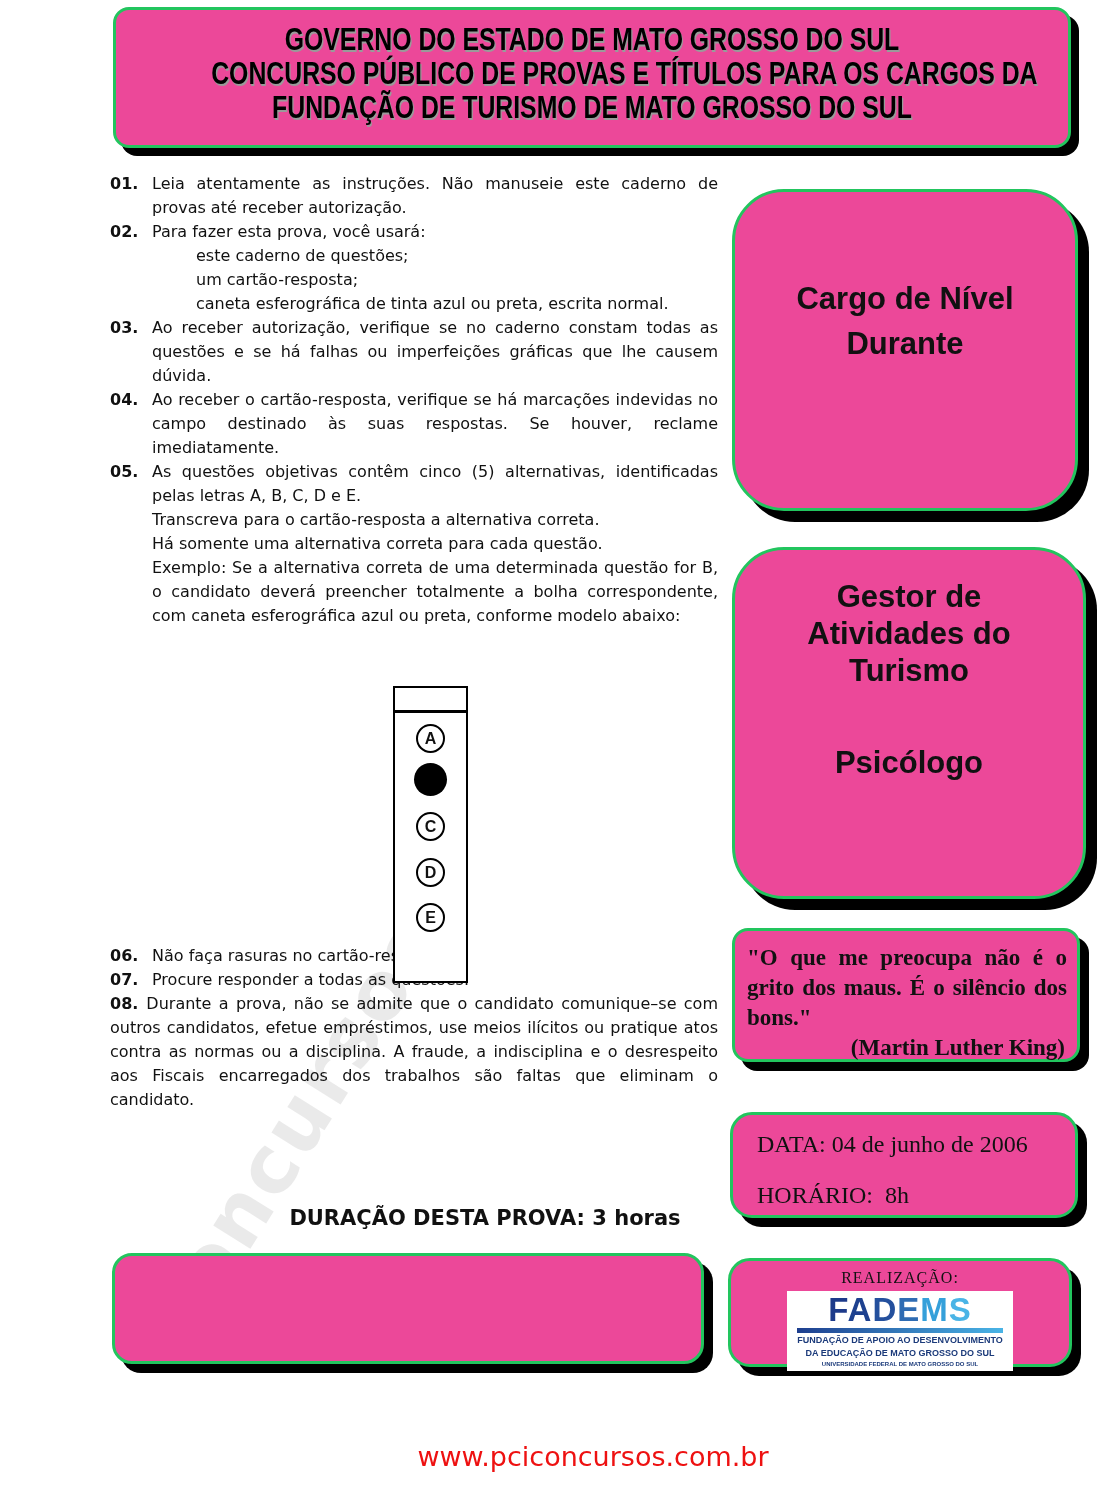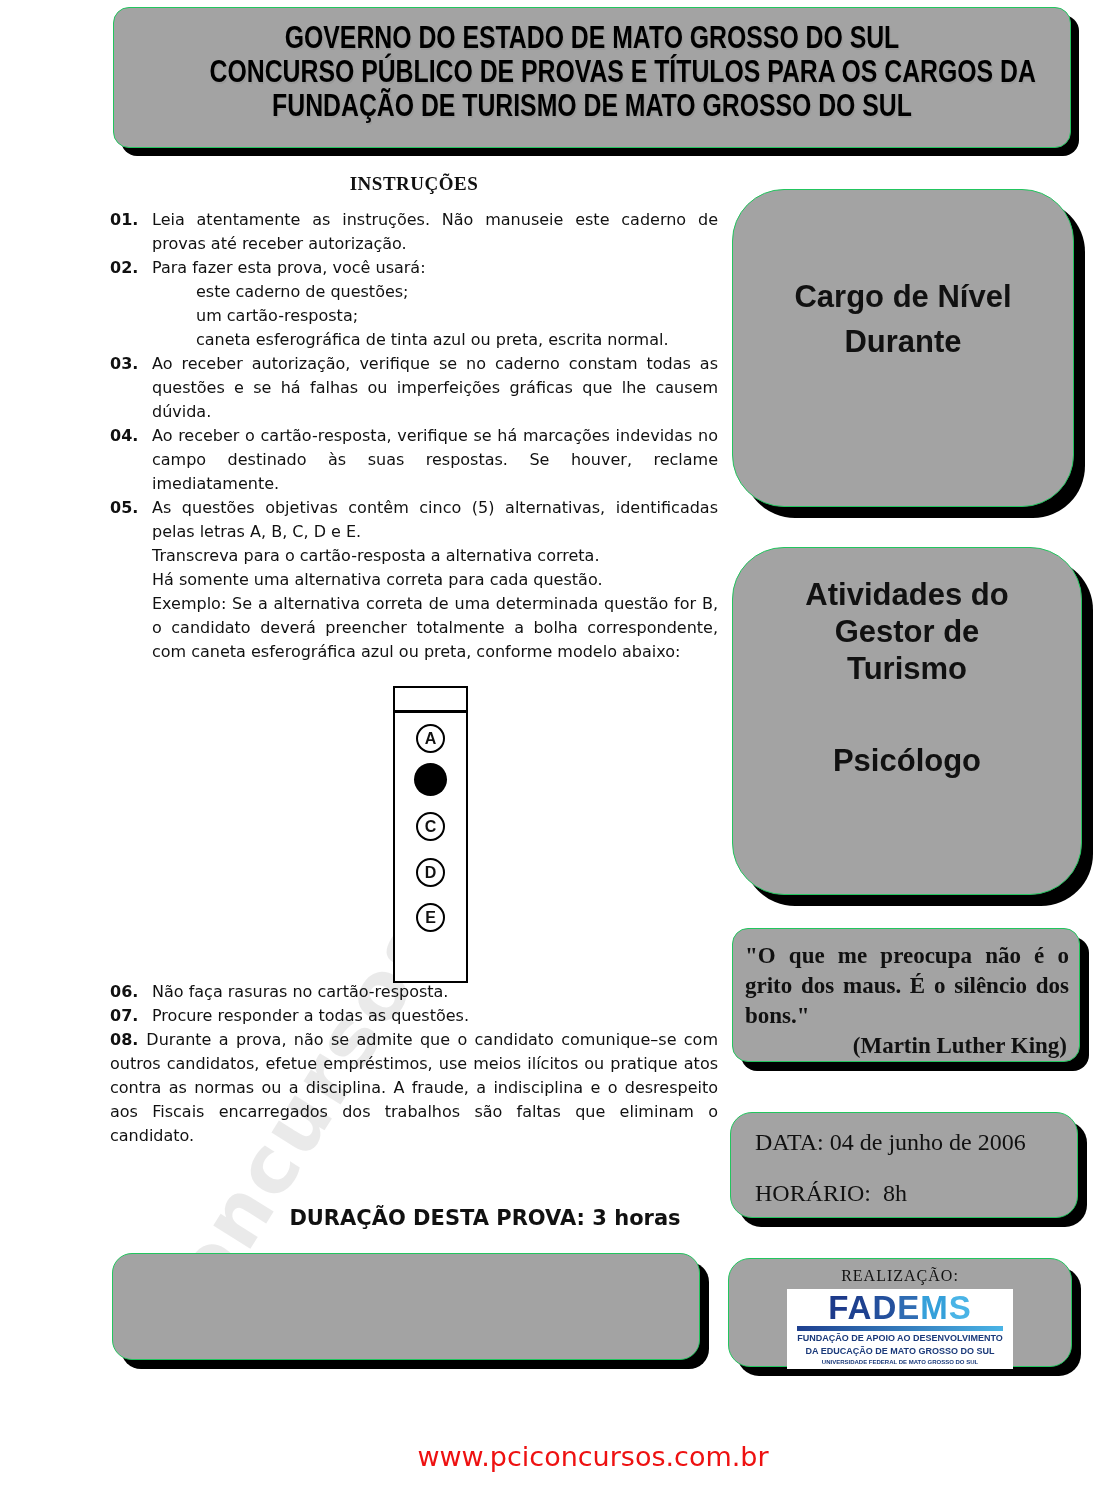--- a/index.html
+++ b/index.html
@@ -8,21 +8,21 @@
     font-family:"DejaVu Sans",sans-serif;color:#111;overflow:hidden;
   }
   
   .watermark{
     position:absolute;left:160px;top:1295px;z-index:0;pointer-events:none;
     transform:rotate(-58deg);transform-origin:left center;
     font-size:80px;font-weight:bold;letter-spacing:3px;
     color:rgba(160,160,160,0.22);font-family:"DejaVu Sans",sans-serif;
   }
   
-  .gbox{background:#a3a3a3;border:1px solid #22c55e;z-index:1;position:absolute;}
+  .gbox{background:#ec4899;border:3px solid #22c55e;z-index:1;position:absolute;}
   
   .header-box{
     left:113px;top:7px;width:958px;height:141px;border-radius:16px;
     box-shadow:8px 8px 0 #000;display:flex;flex-direction:column;padding-top:13px;box-sizing:border-box;
   }
   .header-line{
     font-family:"Liberation Sans",sans-serif;font-weight:bold;font-size:31px;line-height:34px;
     text-align:center;transform:scaleX(0.8);color:#000;text-shadow:1.5px 1.5px 0 #9a9a9a;white-space:nowrap;
   }
   
@@ -88,21 +88,20 @@
 
 <div class="watermark">Concursos</div>
 
 <div class="gbox header-box">
   <div class="header-line">GOVERNO DO ESTADO DE MATO GROSSO DO SUL</div>
   <div class="header-line">CONCURSO PÚBLICO DE PROVAS E TÍTULOS PARA OS CARGOS DA</div>
   <div class="header-line">FUNDAÇÃO DE TURISMO DE MATO GROSSO DO SUL</div>
 </div>
 
 <div class="left-col">
-  <div class="inst-title">INSTRUÇÕES</div>
 
   <div class="item">
     <span class="num">01.</span>
     <span>Leia atentamente as instruções. Não manuseie este caderno de provas até receber autorização.</span>
   </div>
 
   <div class="item">
     <span class="num">02.</span>
     <span>Para fazer esta prova, você usará:</span>
     <div class="subline">este caderno de questões;</div>
@@ -166,22 +165,22 @@
 
 <div class="gbox cargo-box">
   <div class="cargo-text">
     <div>Cargo de Nível</div>
     <div>Durante</div>
   </div>
 </div>
 
 <div class="gbox gestor-box">
   <div class="gestor-title">
+    <div>Gestor de</div>
     <div>Atividades do</div>
-    <div>Gestor de</div>
     <div>Turismo</div>
   </div>
   <div class="gestor-sub">Psicólogo</div>
 </div>
 
 <div class="gbox quote-box">
   <div>"O que me preocupa não é o grito dos maus. É o silêncio dos bons."</div>
   <div class="quote-author">(Martin Luther King)</div>
 </div>
 

